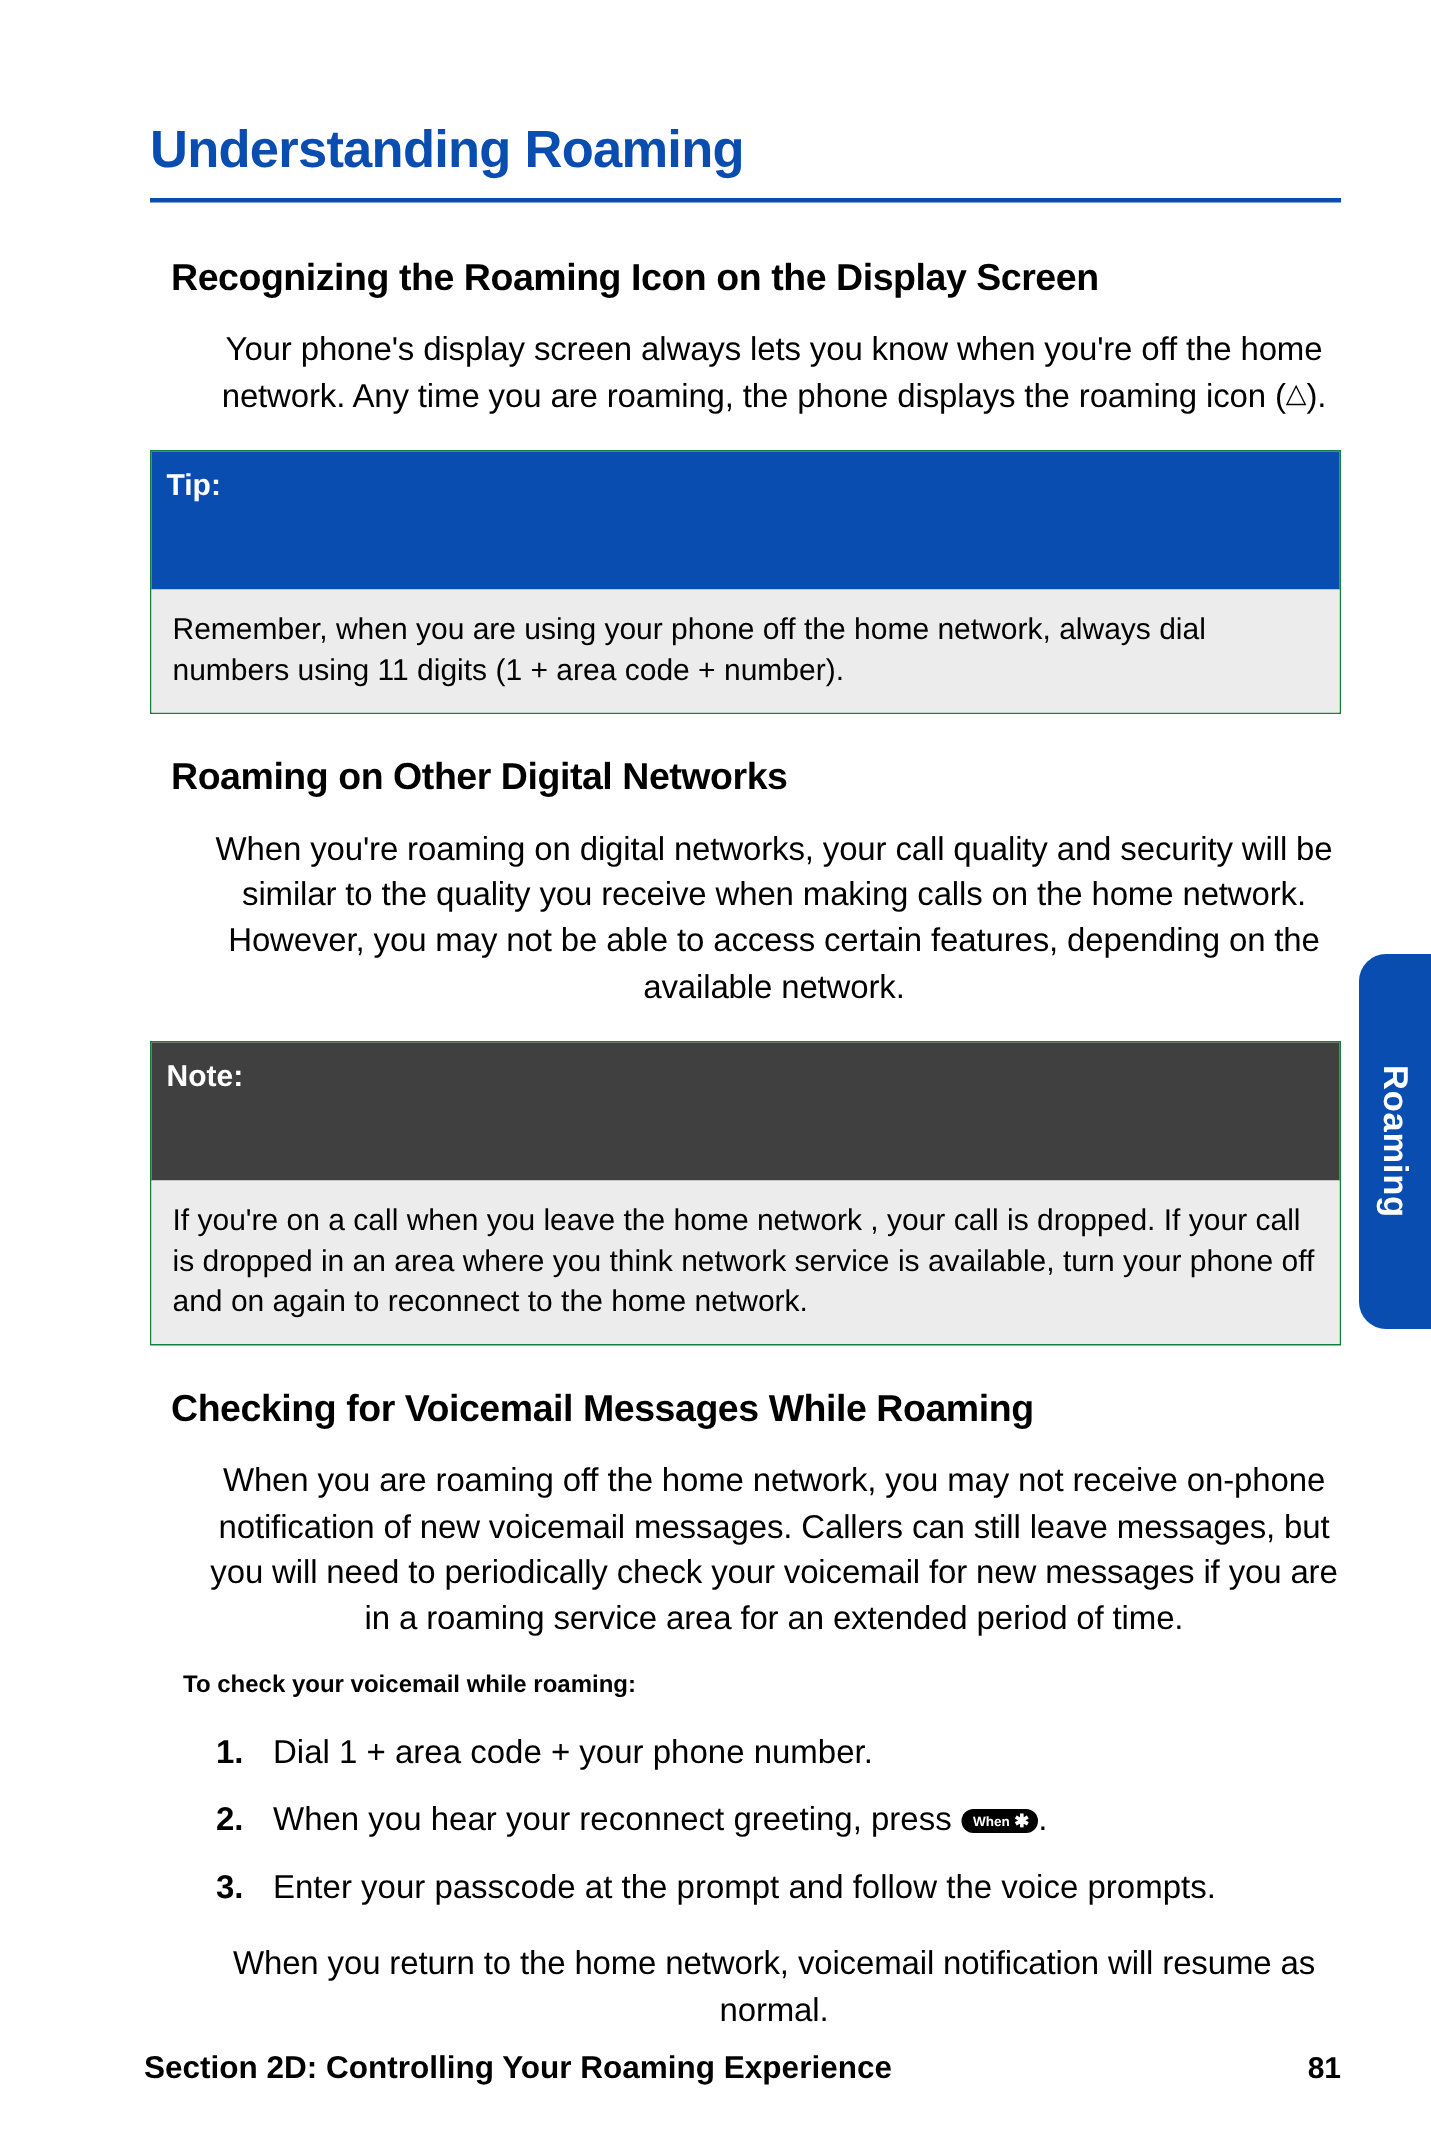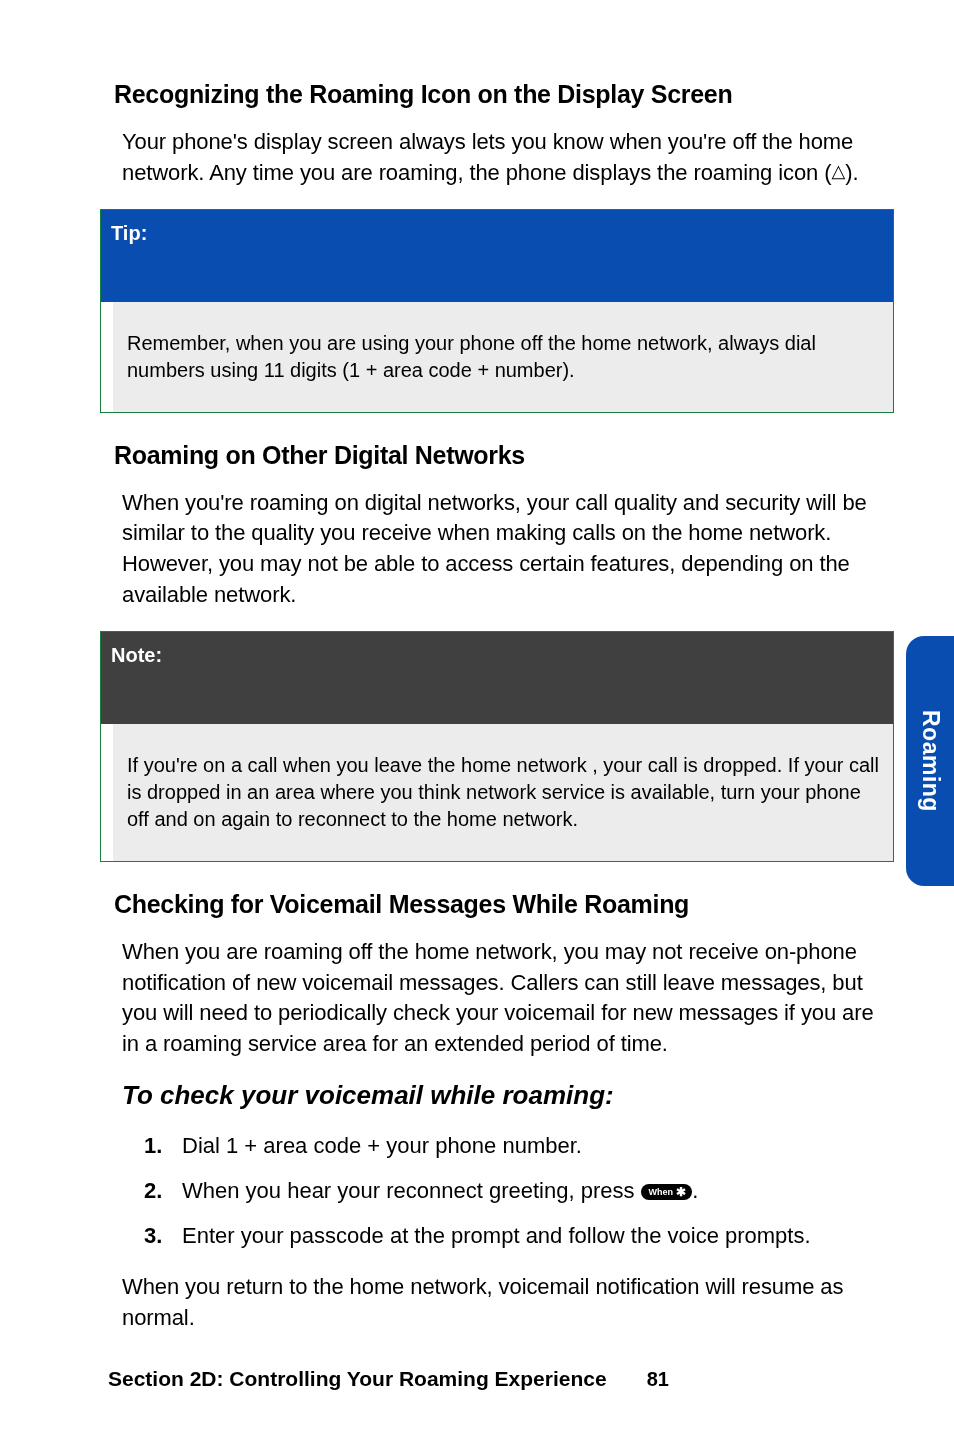--- a/index.html
+++ b/index.html
@@ -29,23 +29,24 @@
   .section-title {
     font-size: 25px;
     font-weight: 800;
     margin: 0 0 18px 14px;
     letter-spacing: -0.3px;
     font-stretch: condensed;
   }
   .body-para {
     font-size: 22px;
     line-height: 1.4;
-    margin: 0 0 20px 22px;
+    margin: 0 0 20px 38px;
     font-stretch: condensed;
     letter-spacing: -0.1px;
+    text-align: center;
   }
   .callout {
     border: 1px solid #15803d;
     display: flex;
     margin: 0 0 28px 0;
     flex-direction: column;
   }
   .callout-label {
     background: #0a4db0;
     color: #fff;
@@ -53,31 +54,29 @@
     font-size: 20px;
     padding: 12px 10px;
     flex: 0 0 92px;
     font-stretch: condensed;
   }
   .callout-note { background: #404040; }
   .callout-body {
     background: #ececec;
     font-size: 20px;
     line-height: 1.35;
-    padding: 28px 14px;
+    padding: 14px 14px;
     flex: 1;
     font-stretch: condensed;
-    margin-left: 12px;
   }
   .sub-title {
-    font-size: 26px;
+    font-size: 16px;
     font-weight: 800;
     margin: 0 0 18px 22px;
     font-stretch: condensed;
-    font-style: italic;
   }
   .ol {
     margin: 0 0 20px 44px;
     list-style: none;
   }
   .ol li {
     font-size: 22px;
     line-height: 1.5;
     margin-bottom: 12px;
     display: flex;
@@ -128,43 +127,44 @@
   .tab-text {
     writing-mode: vertical-rl;
     font-weight: 700;
     font-size: 23px;
     letter-spacing: 0.5px;
     font-stretch: condensed;
   }
   .footer {
     position: absolute;
     bottom: 40px;
-    left: 108px;
+    left: 96px;
     right: 60px;
     display: flex;
-    justify-content: flex-start;
+    justify-content: space-between;
     align-items: baseline;
     gap: 40px;
   }
   .footer-title {
     font-weight: 800;
     font-size: 21px;
     font-stretch: condensed;
   }
   .footer-page {
     font-weight: 800;
     font-size: 20px;
     font-stretch: condensed;
   }
 </style>
 </head>
 <body>
 
 <div class="page">
 
+  <h1 class="main-title">Understanding Roaming</h1>
 
   <h2 class="section-title">Recognizing the Roaming Icon on the Display Screen</h2>
 
   <p class="body-para">
     <span>Your phone's display screen always lets you know when you're off the home network. Any time you are roaming, the phone displays the roaming icon (</span><span class="roam-icon">△</span><span>).</span>
   </p>
 
   <div class="callout">
     <div class="callout-label">Tip:</div>
     <div class="callout-body">Remember, when you are using your phone off the home network, always dial numbers using 11 digits (1 + area code + number).</div>

